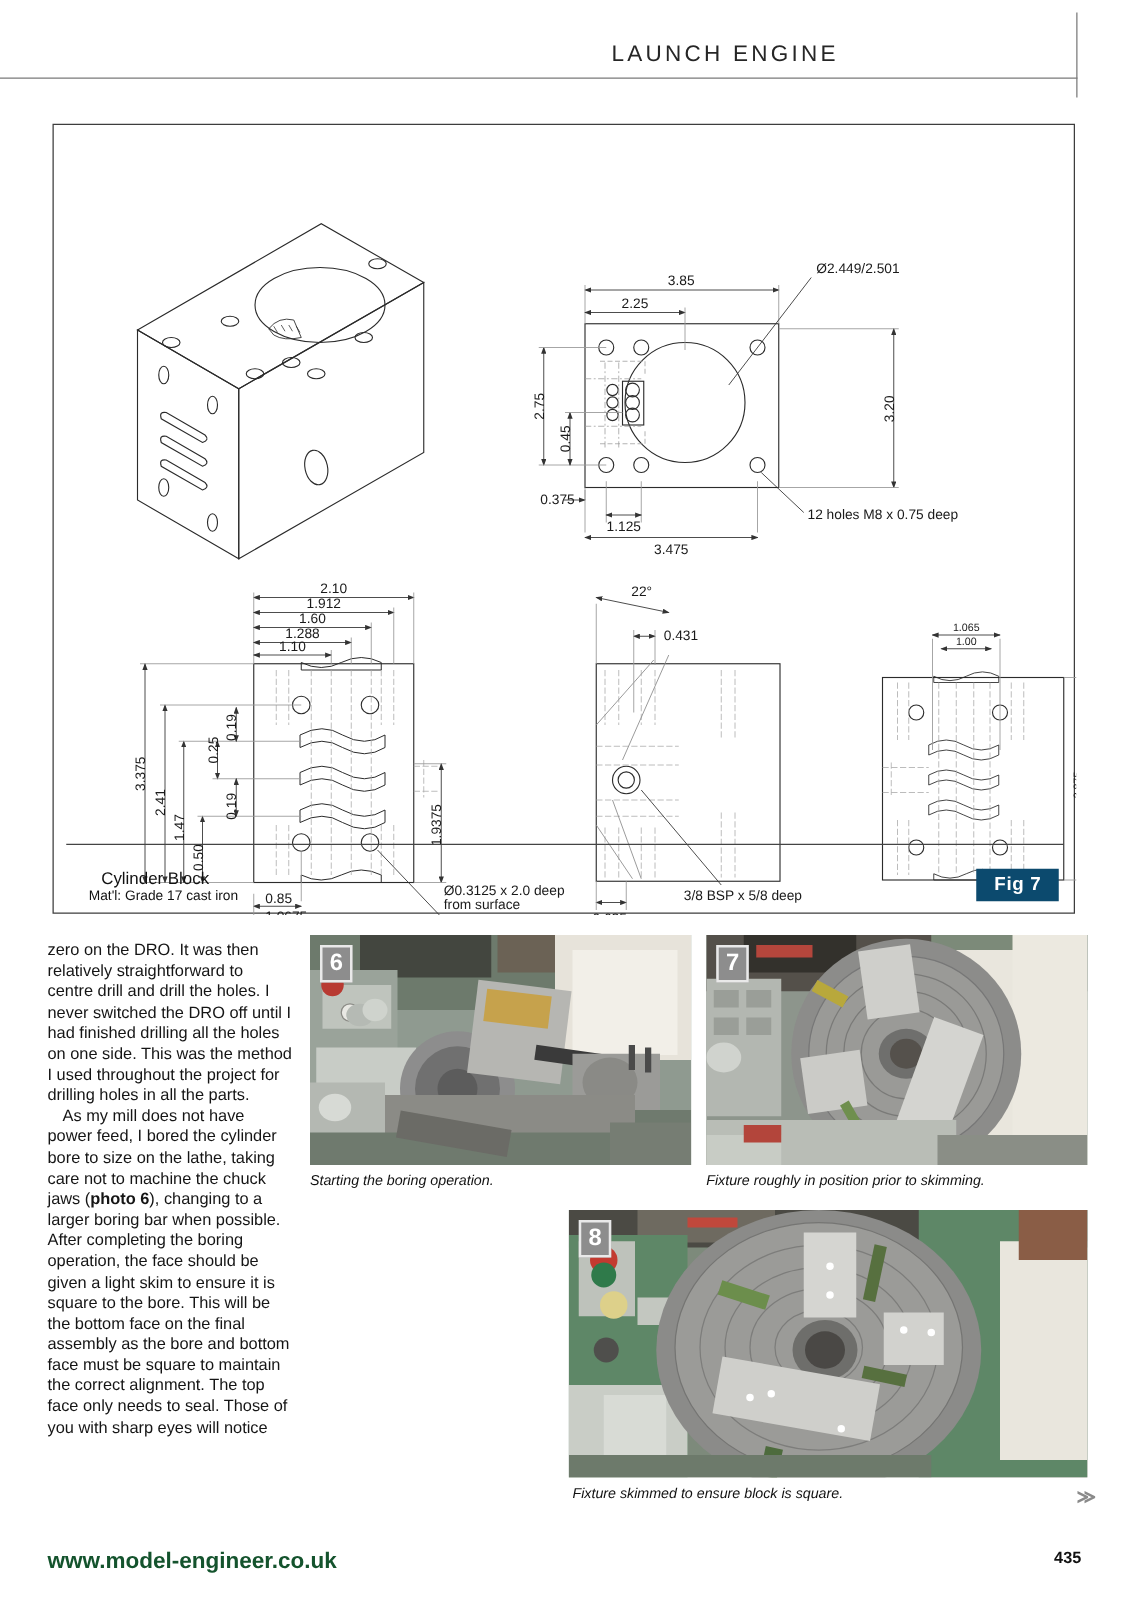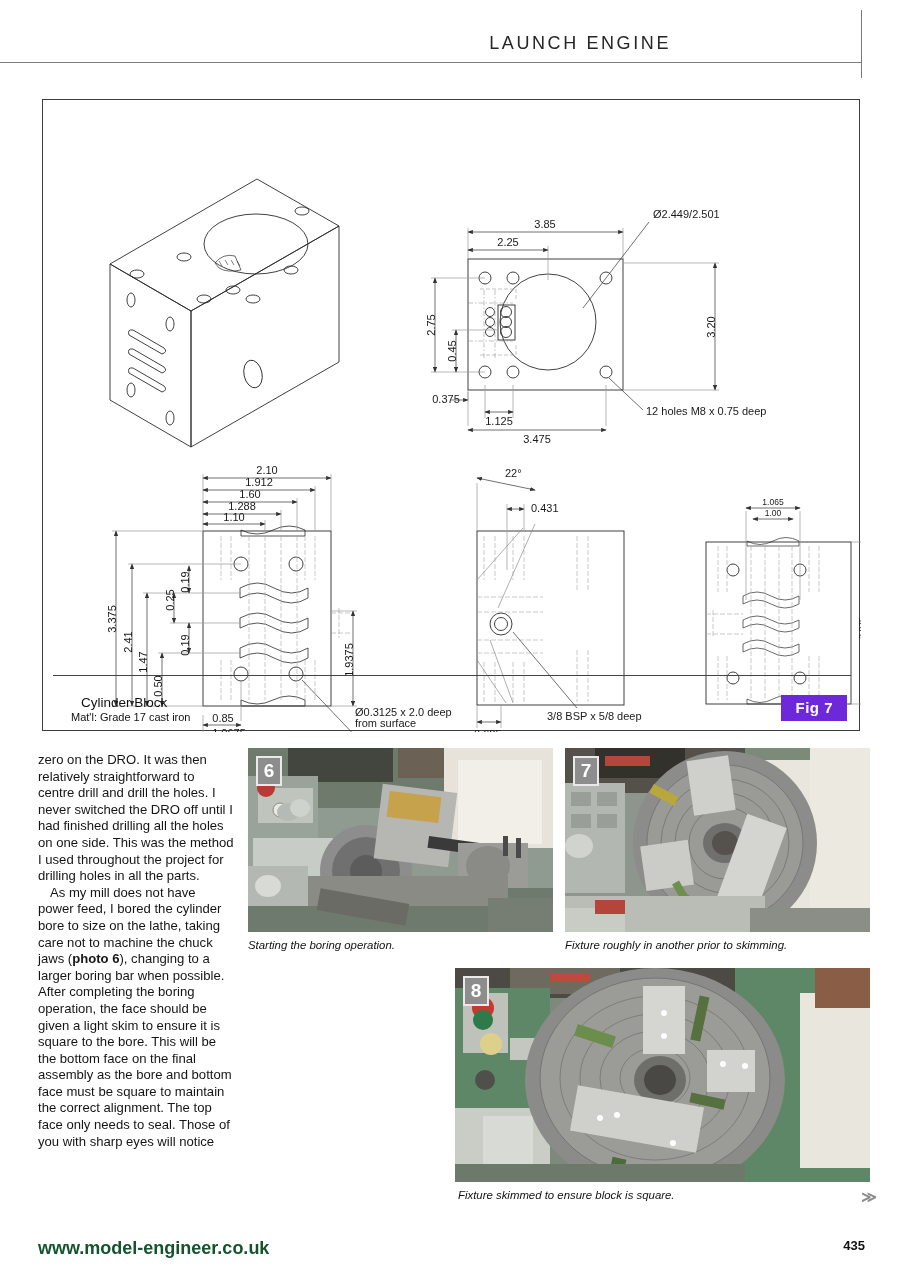--- a/index.html
+++ b/index.html
@@ -20,21 +20,21 @@
   #drawing-panel{
     position:absolute;left:42px;top:99px;width:818px;height:632px;
     border:1px solid #3d3d3d;background:#fff;box-sizing:border-box;
   }
   #drawing-svg{position:absolute;left:0;top:0;width:818px;height:632px;}
   #title-rule{position:absolute;left:10px;top:575px;width:798px;height:1px;background:#444;}
   #block-title{position:absolute;left:38px;top:595px;font-size:13.5px;font-weight:normal;color:#111;}
   #block-material{position:absolute;left:28px;top:611px;font-size:11px;color:#111;}
   #fig-badge{
     position:absolute;right:12px;top:595px;
-    background:#6d28d9;color:#fff;font-weight:bold;font-size:15px;
+    background:#0c4a6e;color:#fff;font-weight:bold;font-size:15px;
     padding:4px 14px 5px 14px;letter-spacing:.5px;
   }
   
   .col{
     position:absolute;font-size:13.1px;line-height:16.6px;color:#151515;
     text-align:left;
   }
   .col p{margin:0;}
   .col p.indent{text-indent:12px;}
   #col1{left:38px;top:752px;width:196px;}
@@ -438,21 +438,21 @@
     <rect x="78" y="95" width="48" height="45" fill="#cbcbc7" transform="rotate(-8 102 117)"></rect>
     <rect x="85" y="42" width="28" height="10" fill="#b8a83c" transform="rotate(28 99 47)"></rect>
     <rect x="105" y="140" width="22" height="8" fill="#6f8f4e" transform="rotate(60 116 144)"></rect>
     <rect x="0" y="148" width="200" height="36" fill="#b9bdb6"></rect>
     <rect x="0" y="160" width="60" height="24" fill="#c8ccc5"></rect>
     <rect x="30" y="152" width="30" height="14" fill="#b3453b"></rect>
     <rect x="185" y="160" width="120" height="24" fill="#8a8e86"></rect>
   </svg>
   <div class="badge">7</div>
 </div>
-<div class="caption" id="cap7">Fixture roughly in another prior to skimming.</div>
+<div class="caption" id="cap7">Fixture roughly in position prior to skimming.</div>
 
 <div class="photo" id="photo8">
   <svg class="shot" viewBox="0 0 415 214" preserveAspectRatio="none">
     <rect width="415" height="214" fill="#7d8a7b"></rect>
     <rect x="0" y="0" width="415" height="30" fill="#4b4a44"></rect>
     <rect x="55" y="0" width="110" height="26" fill="#6e6a60"></rect>
     <rect x="95" y="6" width="40" height="8" fill="#c0483c"></rect>
     <rect x="280" y="0" width="135" height="214" fill="#5e8767"></rect>
     <rect x="345" y="25" width="70" height="175" fill="#e9e6dd"></rect>
     <rect x="360" y="0" width="55" height="40" fill="#8a5d46"></rect>

